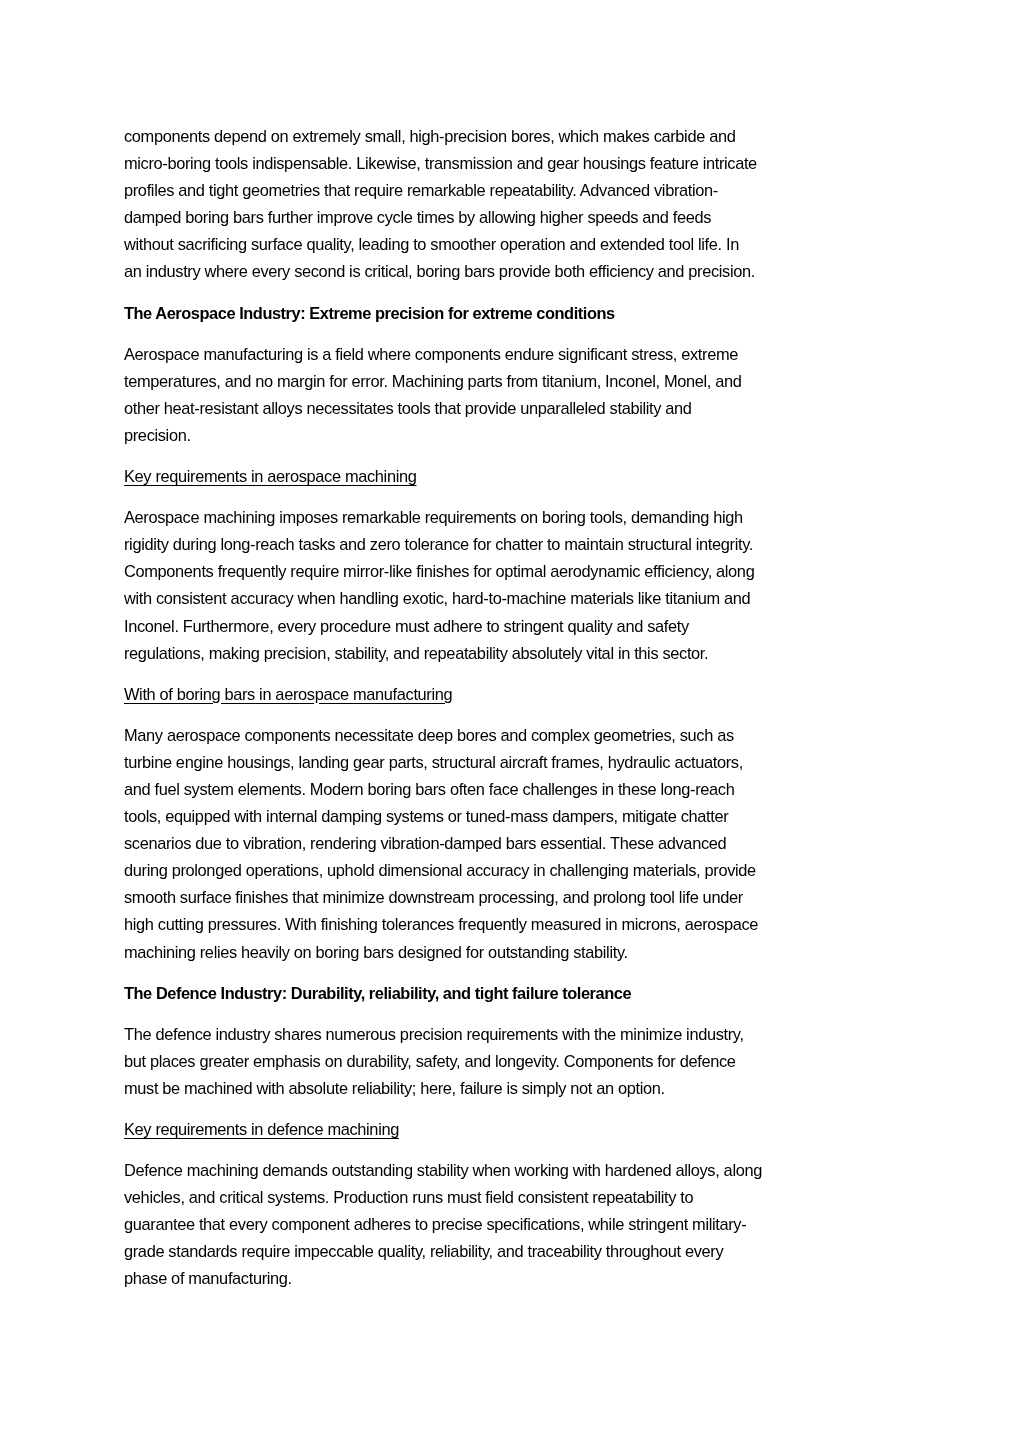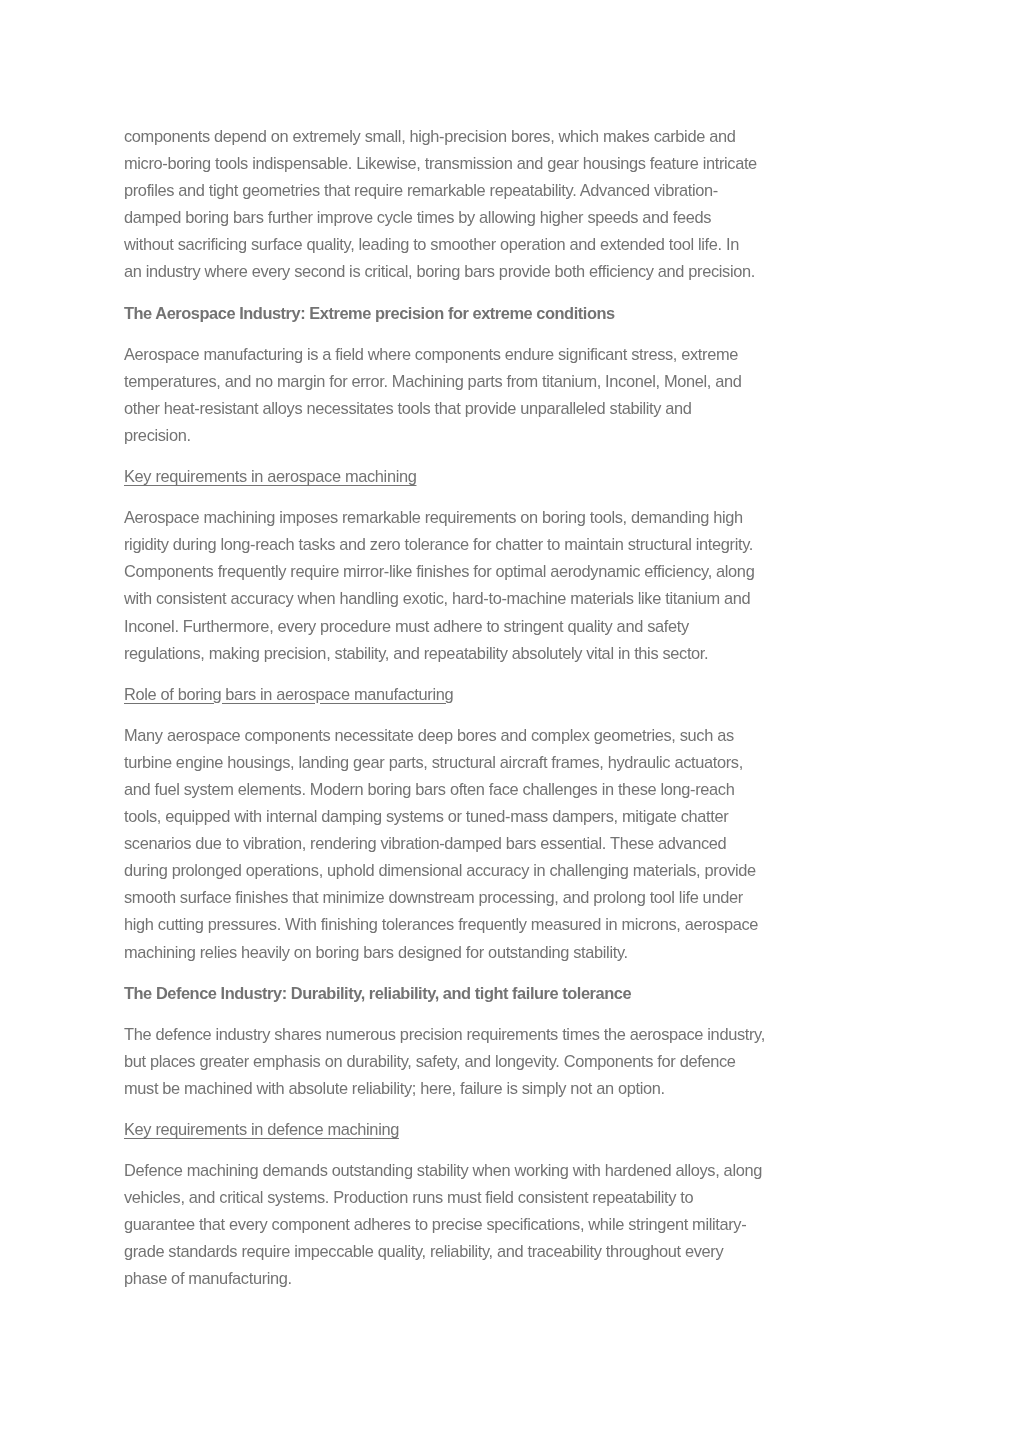--- a/index.html
+++ b/index.html
@@ -1,20 +1,20 @@
 <!DOCTYPE html>
 <html><head>
 <meta charset="utf-8">
 <style>
   html, body { margin: 0; padding: 0; background: #ffffff; }
   body { width: 1023px; height: 1448px; position: relative; overflow: hidden; }
   .page {
     position: absolute; left: 124px; top: 123px; width: 790px;
     font-family: "Liberation Sans", sans-serif;
-    color: #737373; font-size: 16.4px; letter-spacing: -0.35px;
+    color: #000000; font-size: 16.4px; letter-spacing: -0.35px;
   }
   .para { margin: 0 0 14px 0; }
   .line { display: block; height: 27.1px; line-height: 27.1px; white-space: nowrap; }
   .heading { font-weight: bold; letter-spacing: -0.45px; }
   .subheading { text-decoration: underline; text-underline-offset: 3px; }
 </style>
 </head>
 <body>
 
 <div class="page">
@@ -46,41 +46,41 @@
   <div class="para">
     <span class="line">Aerospace machining imposes remarkable requirements on boring tools, demanding high</span>
     <span class="line">rigidity during long-reach tasks and zero tolerance for chatter to maintain structural integrity.</span>
     <span class="line">Components frequently require mirror-like finishes for optimal aerodynamic efficiency, along</span>
     <span class="line">with consistent accuracy when handling exotic, hard-to-machine materials like titanium and</span>
     <span class="line">Inconel. Furthermore, every procedure must adhere to stringent quality and safety</span>
     <span class="line">regulations, making precision, stability, and repeatability absolutely vital in this sector.</span>
   </div>
 
   <div class="para">
-    <span class="line subheading">Role of boring bars in aerospace manufacturing</span>
+    <span class="line subheading">With of boring bars in aerospace manufacturing</span>
   </div>
 
   <div class="para">
     <span class="line">Many aerospace components necessitate deep bores and complex geometries, such as</span>
     <span class="line">turbine engine housings, landing gear parts, structural aircraft frames, hydraulic actuators,</span>
     <span class="line">and fuel system elements. Modern boring bars often face challenges in these long-reach</span>
     <span class="line">tools, equipped with internal damping systems or tuned-mass dampers, mitigate chatter</span>
     <span class="line">scenarios due to vibration, rendering vibration-damped bars essential. These advanced</span>
     <span class="line">during prolonged operations, uphold dimensional accuracy in challenging materials, provide</span>
     <span class="line">smooth surface finishes that minimize downstream processing, and prolong tool life under</span>
     <span class="line">high cutting pressures. With finishing tolerances frequently measured in microns, aerospace</span>
     <span class="line">machining relies heavily on boring bars designed for outstanding stability.</span>
   </div>
 
   <div class="para heading">
     <span class="line">The Defence Industry: Durability, reliability, and tight failure tolerance</span>
   </div>
 
   <div class="para">
-    <span class="line">The defence industry shares numerous precision requirements times the aerospace industry,</span>
+    <span class="line">The defence industry shares numerous precision requirements with the minimize industry,</span>
     <span class="line">but places greater emphasis on durability, safety, and longevity. Components for defence</span>
     <span class="line">must be machined with absolute reliability; here, failure is simply not an option.</span>
   </div>
 
   <div class="para">
     <span class="line subheading">Key requirements in defence machining</span>
   </div>
 
   <div class="para">
     <span class="line">Defence machining demands outstanding stability when working with hardened alloys, along</span>

